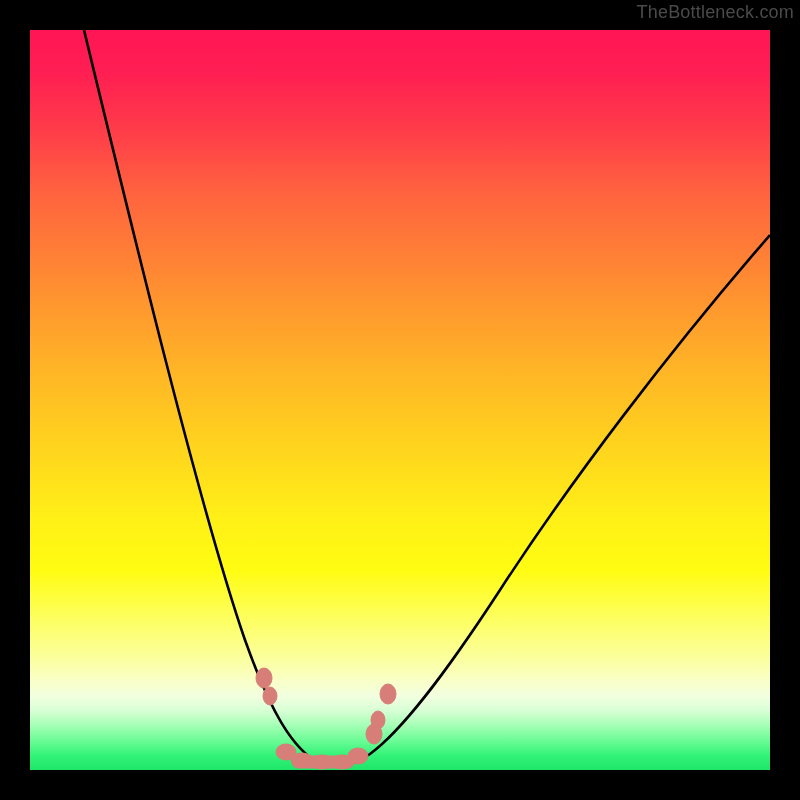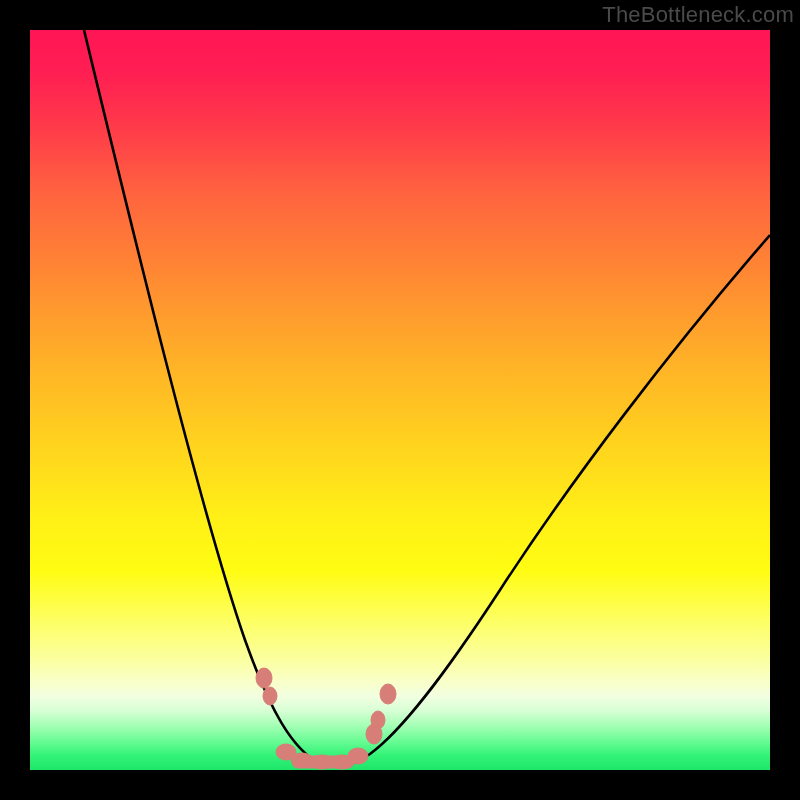--- a/index.html
+++ b/index.html
@@ -52,21 +52,21 @@
   }
   .curve-svg {
     position: absolute;
     inset: 0;
   }
   .watermark {
     position: absolute;
     top: 2px;
     right: 6px;
     color: #4a4a4a;
-    font-size: 22px;
+    font-size: 18px;
     letter-spacing: 0.2px;
     font-weight: 500;
   }
 </style>
 </head>
 <body>
 
 <div class="frame">
 
   <div class="plot">

